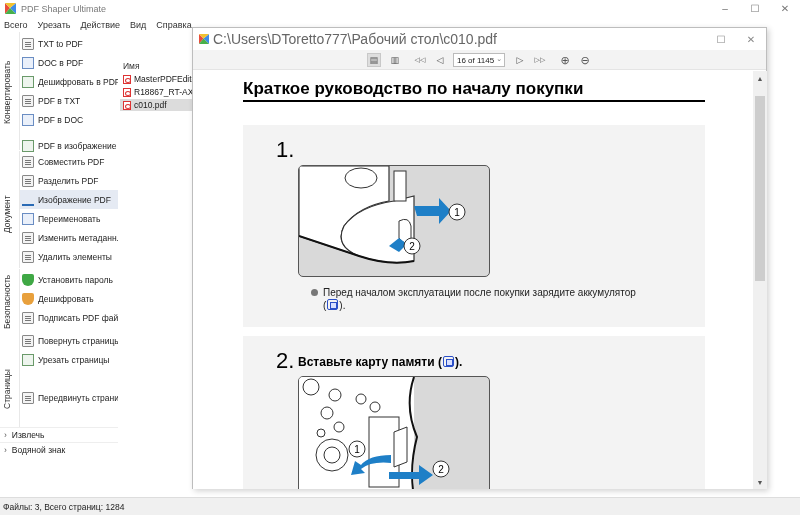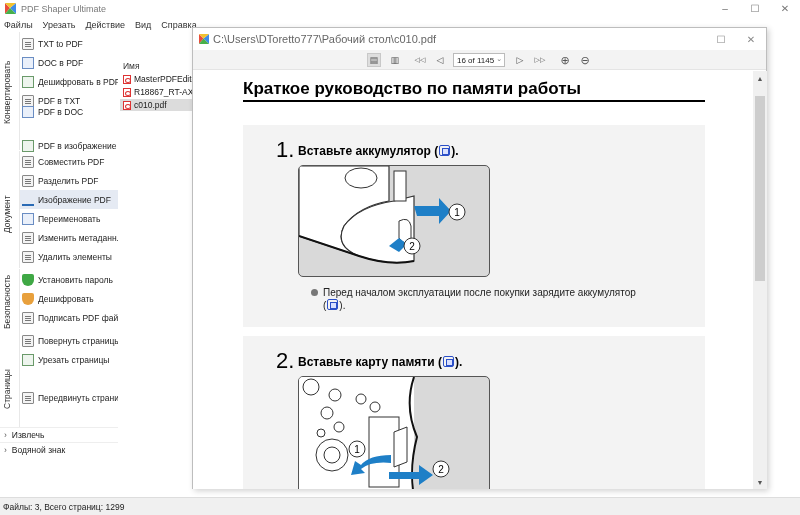--- a/index.html
+++ b/index.html
@@ -31,21 +31,21 @@
 .filelist{position:absolute;left:120px;top:32px;width:80px;height:465px;background:#fff}
 .filelist .hdr{position:absolute;left:3px;top:29px;font-size:8.5px;color:#333}
 .file{position:absolute;left:0;width:80px;height:12px;display:flex;align-items:center;font-size:8.5px;white-space:nowrap;overflow:hidden}
 .file.sel{background:#dcdcdc}
 .pdfic{width:8px;height:9px;border:1px solid #d33;margin-left:3px;margin-right:3px;flex:none;position:relative;background:#fff}
 .pdfic::after{content:"";position:absolute;left:1px;top:2px;width:4px;height:3px;border:1px solid #d33;border-radius:50%}
 .statusbar{position:absolute;left:0;top:497px;width:800px;height:18px;background:#f0f0f0;display:flex;align-items:center;padding-left:3px;font-size:8.5px;color:#222;border-top:1px solid #ddd}
 .viewer{position:absolute;left:192px;top:27px;width:575px;height:462px;background:#fff;border:1px solid #bdbdbd;box-shadow:2px 2px 6px rgba(0,0,0,.18)}
 .vtitle{position:absolute;left:0;top:0;width:100%;height:22px;display:flex;align-items:center}
 .vtitle .logo{width:10px;height:10px;margin-left:6px;margin-right:4px;position:relative}
-.vtitle .path{color:#666;font-size:11px}
+.vtitle .path{color:#666;font-size:14px}
 .vwin{position:absolute;right:0;top:0;display:flex;height:22px}
 .vwin span{width:30px;display:flex;align-items:center;justify-content:center;color:#888;font-size:10px}
 .toolbar{position:absolute;left:0;top:22px;width:100%;height:20px;background:#f3f3f3;border-bottom:1px solid #e4e4e4}
 .tb{position:absolute;top:3px;width:14px;height:14px;display:flex;align-items:center;justify-content:center;color:#555;font-size:9px}
 .tb.act{background:#dedede;border:1px solid #c8c8c8}
 .pagebox{position:absolute;left:260px;top:3px;width:52px;height:14px;border:1px solid #bbb;background:#fff;font-size:8px;display:flex;align-items:center;padding-left:3px;color:#222}
 .pagebox .dd{position:absolute;right:2px;top:1px;color:#777;font-size:7px}
 .docarea{position:absolute;left:0;top:43px;width:560px;height:418px;background:#fff;overflow:hidden}
 .vscroll{position:absolute;left:560px;top:43px;width:14px;height:418px;background:#f0f0f0}
 .vscroll .up,.vscroll .down{position:absolute;left:0;width:14px;height:14px;display:flex;align-items:center;justify-content:center;font-size:7px;color:#555}
@@ -78,21 +78,21 @@
     </span>
     <span class="title">PDF Shaper Ultimate</span>
     <div class="winbtns">
       <span>–</span>
       <span>☐</span>
       <span>✕</span>
     </div>
   </div>
 
   <div class="menubar">
-    <span>Файлы</span>
+    <span>Всего</span>
     <span>Урезать</span>
     <span>Действие</span>
     <span>Вид</span>
     <span>Справка</span>
   </div>
 
   <div class="sidebar">
 
     <div class="vgroup" style="top:0;height:118px">
       <span class="vlabel" style="top:92px">Конвертировать</span>
@@ -106,21 +106,21 @@
         <span>DOC в PDF</span>
       </div>
     <div class="item" style="top:40px">
         <span class="ic green"></span>
         <span>Дешифровать в PDF</span>
       </div>
     <div class="item" style="top:59px">
         <span class="ic doc"></span>
         <span>PDF в TXT</span>
       </div>
-    <div class="item" style="top:70px">
+    <div class="item" style="top:78px">
         <span class="ic blue"></span>
         <span>PDF в DOC</span>
       </div>
     <div class="item" style="top:104px">
         <span class="ic green"></span>
         <span>PDF в изображение</span>
       </div>
 
     <div class="vgroup" style="top:119px;height:117px">
       <span class="vlabel" style="top:82px">Документ</span>
@@ -202,21 +202,21 @@
         <span class="pdfic"></span>
         <span>R18867_RT-AX58U</span>
       </div>
     <div class="file sel" style="top:67px">
         <span class="pdfic"></span>
         <span>c010.pdf</span>
       </div>
   </div>
 
   <div class="statusbar">
-    <span>Файлы: 3, Всего страниц: 1299</span>
+    <span>Файлы: 3, Всего страниц: 1284</span>
   </div>
 
   <div class="viewer">
     <div class="vtitle">
       <span class="logo">
         <svg width="10" height="10" viewBox="0 0 11 11">
             <path d="M0 0L5 5L0 11Z" fill="#e84c3d"></path>
             <path d="M11 0L5 5L11 11Z" fill="#3d8be8"></path>
             <path d="M0 0L11 0L5 5Z" fill="#f2c12e"></path>
             <path d="M0 11L11 11L5 5Z" fill="#48b04a"></path>
@@ -254,26 +254,25 @@
         </span>
       <span class="tb" style="left:365px;font-size:11px">
           <span>⊕</span>
         </span>
       <span class="tb" style="left:385px;font-size:11px">
           <span>⊖</span>
         </span>
     </div>
 
     <div class="docarea">
-      <div class="h1">Краткое руководство по памяти работы</div>
+      <div class="h1">Краткое руководство по началу покупки</div>
       <div class="h1rule"></div>
 
       <div class="block" style="top:54px;height:202px">
         <span class="stepnum" style="left:33px;top:12px">1.</span>
-        <span class="steptitle" style="left:55px;top:19px"><span>Вставьте аккумулятор (</span><span class="ref"></span><span>).</span></span>
         <div class="illus" style="left:55px;top:40px;height:112px">
           <svg width="192" height="112" viewBox="0 0 192 112">
             <path d="M0 0 H90 V35 Q60 40 45 60 Q35 80 60 90 L0 70Z" fill="#fff" stroke="#333" stroke-width="1.2"></path>
             <path d="M45 60 Q60 40 95 35 L115 30 L115 95 Q90 100 60 90 Q35 80 45 60Z" fill="#fff" stroke="#333" stroke-width="1.2"></path>
             <path d="M0 70 L60 90 Q90 100 115 95" fill="none" stroke="#111" stroke-width="2"></path>
             <ellipse cx="62" cy="12" rx="16" ry="10" fill="#fff" stroke="#333"></ellipse>
             <rect x="95" y="5" width="12" height="30" fill="#fff" stroke="#333"></rect>
             <path d="M100 55 Q110 50 112 60 L112 75 Q105 80 100 72Z" fill="#fff" stroke="#333"></path>
             <path d="M115 40 L140 40 L140 32 L152 45 L140 58 L140 50 L118 50Z" fill="#1e7fc7"></path>
             <path d="M90 80 L100 72 L108 78 L100 86Z" fill="#1e7fc7"></path>

